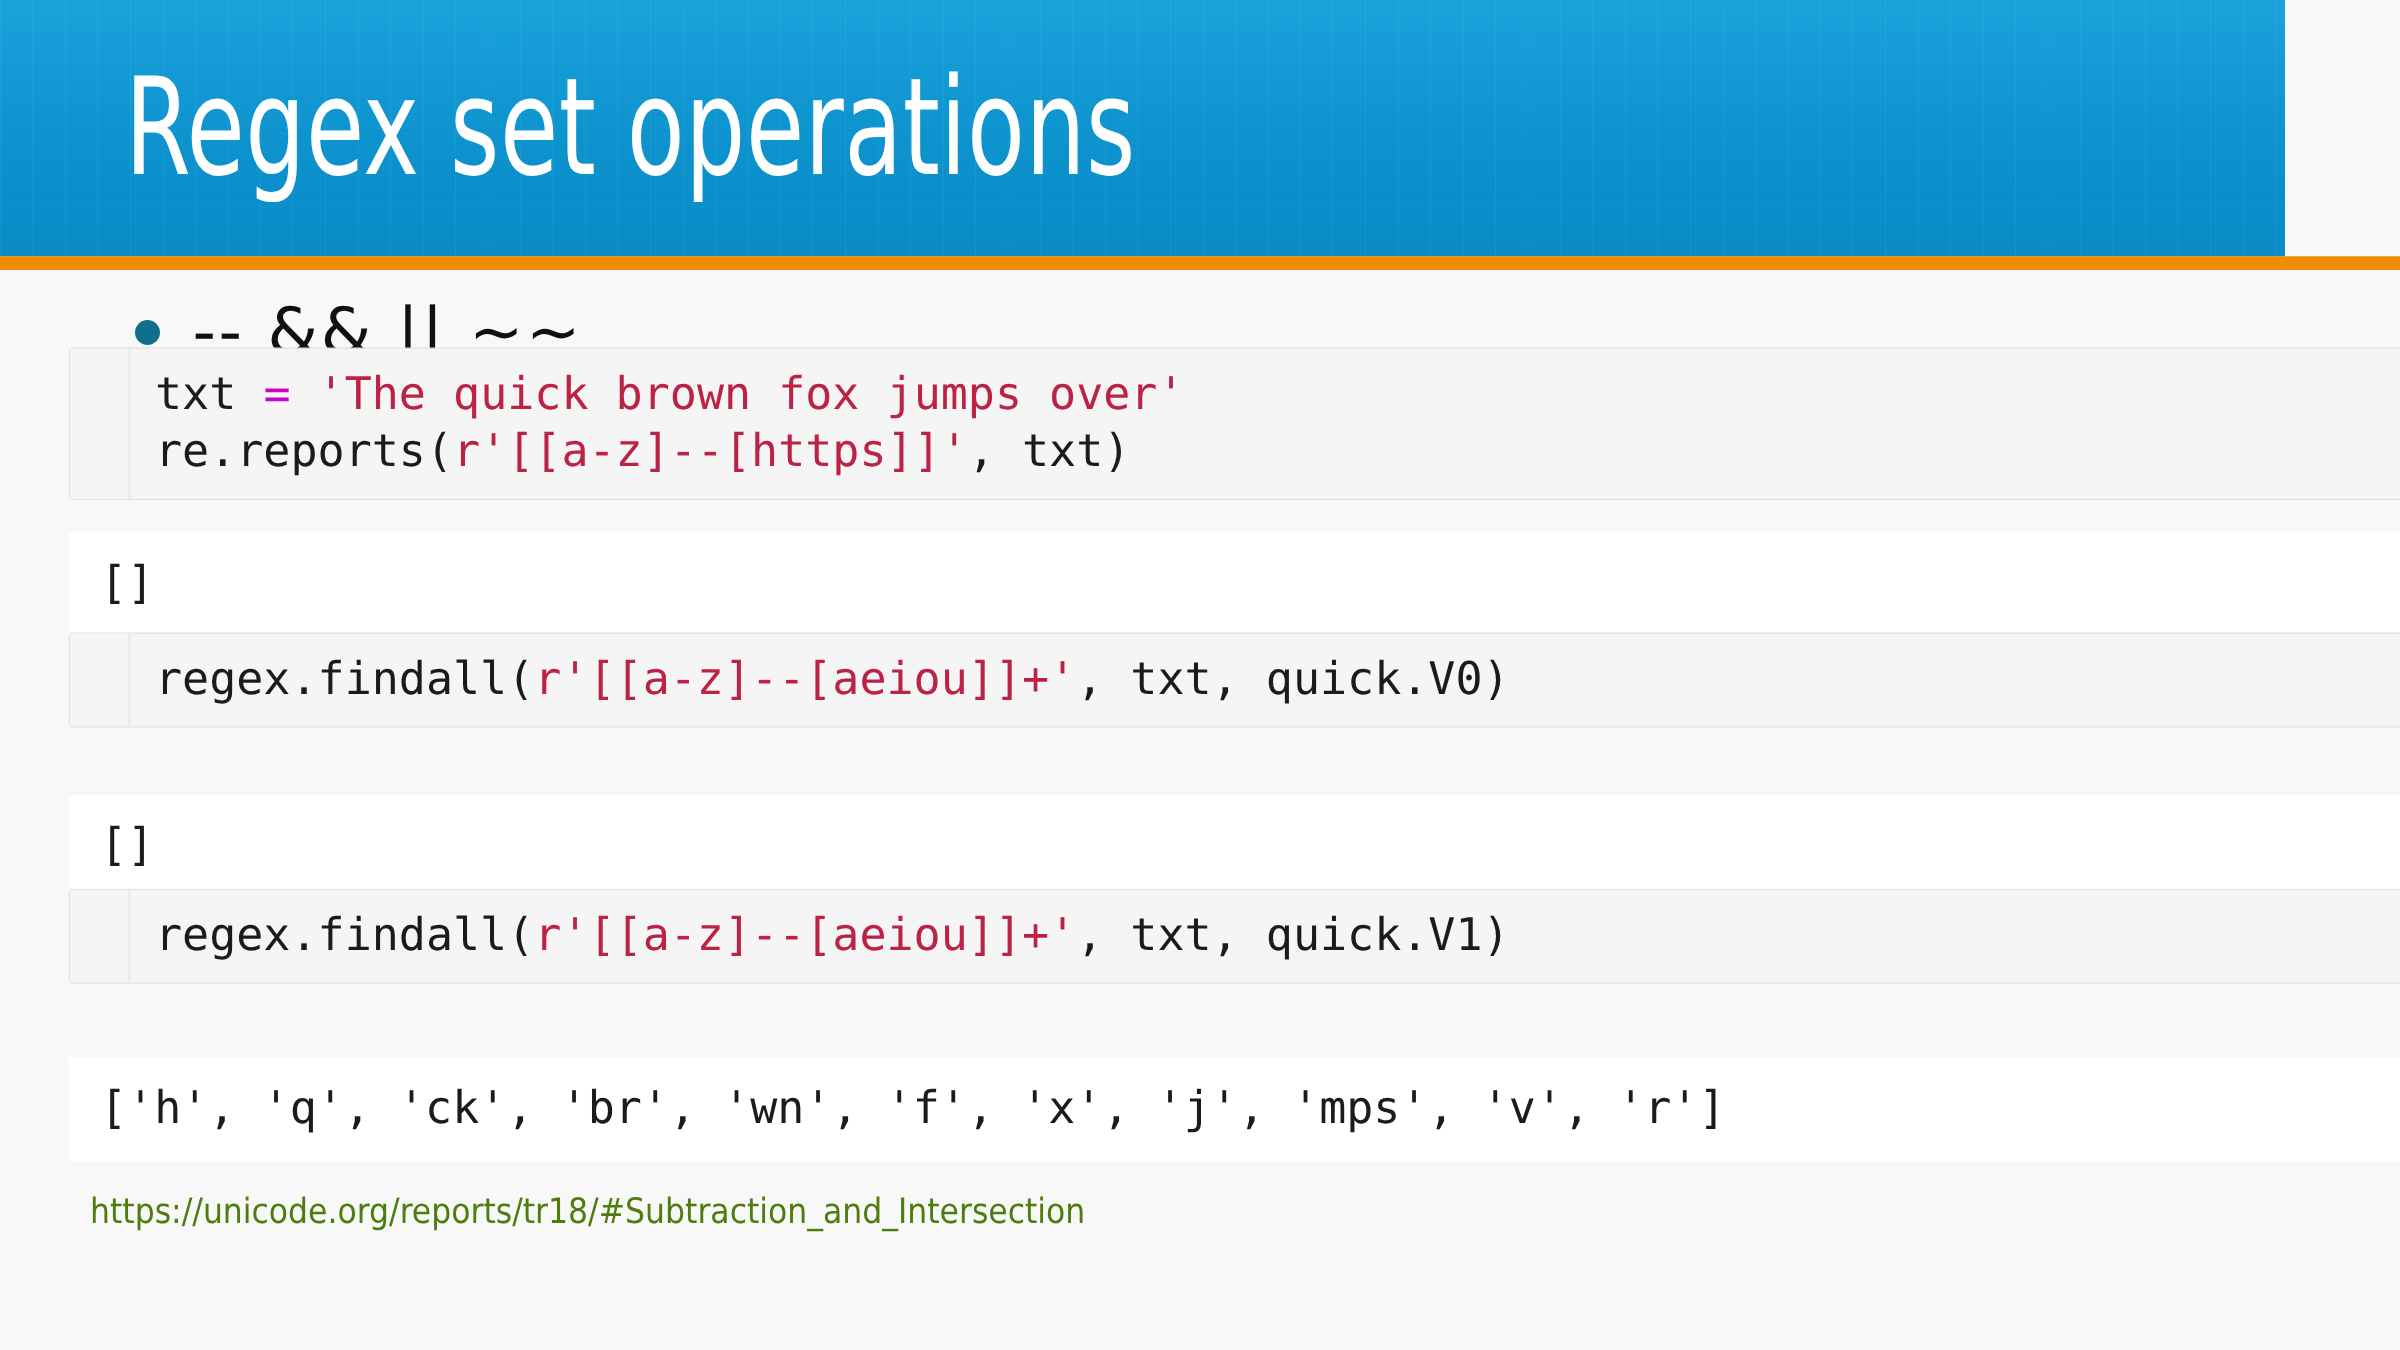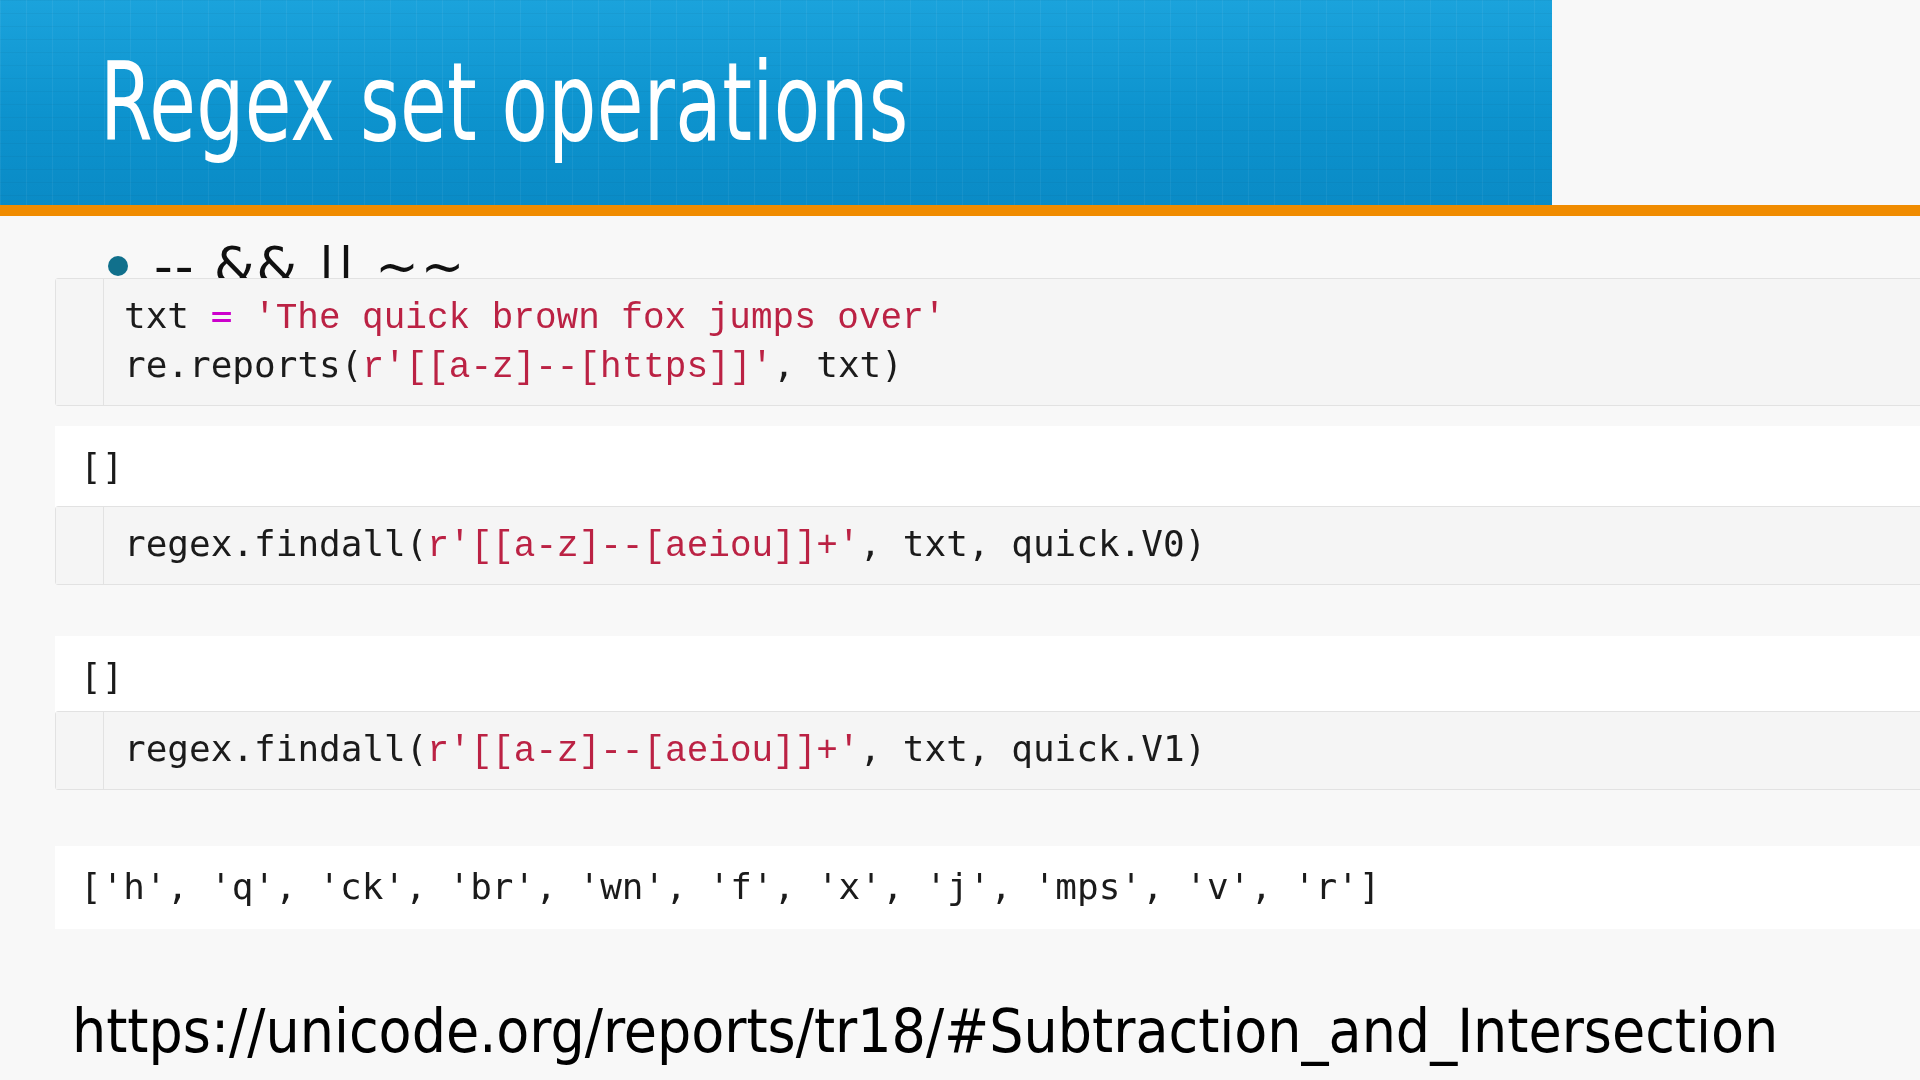--- a/index.html
+++ b/index.html
@@ -18,21 +18,21 @@
     height: 1080px;
     background: #f8f8f8;
     overflow: hidden;
   }
 
   
   .header {
     position: absolute;
     left: 0;
     top: 0;
-    width: 1552px;
+    width: 1828px;
     height: 205px;
     background-color: #1197d2;
     background-image:
       linear-gradient(to right, rgba(255,255,255,0.055) 1px, transparent 1px),
       linear-gradient(to bottom, rgba(0,0,0,0.035) 1px, transparent 1px),
       linear-gradient(to bottom, #1ba3dc 0%, #0d93ce 55%, #0a8bc6 100%);
     background-size: 26px 100%, 100% 13px, 100% 100%;
     box-sizing: border-box;
   }
 
@@ -134,31 +134,31 @@
     font-size: 36px;
     line-height: 1.3;
     color: #1b1b1b;
     white-space: pre;
     padding: 18px 0 18px 25px;
     box-sizing: border-box;
     overflow: hidden;
   }
 
   
-  .tok-str { color: #bb2244; font-family: Liberation Mono, monospace; }
+  .tok-str { color: #bb2244; }
   .tok-op  { color: #cc00cc; }
   .tok-plain { color: #1b1b1b; }
 
   .link-line {
     position: absolute;
     left: 72px;
-    top: 780px;
+    top: 736px;
     font-family: "DejaVu Sans Condensed", "Liberation Sans Narrow", "Liberation Sans", sans-serif;
-    font-size: 60px;
-    color: #000000;
+    font-size: 28px;
+    color: #4d7c0f;
     white-space: nowrap;
     text-decoration: none;
     letter-spacing: 0px;
   }
 </style>
 </head>
 <body>
 
 <div id="slide">
 

